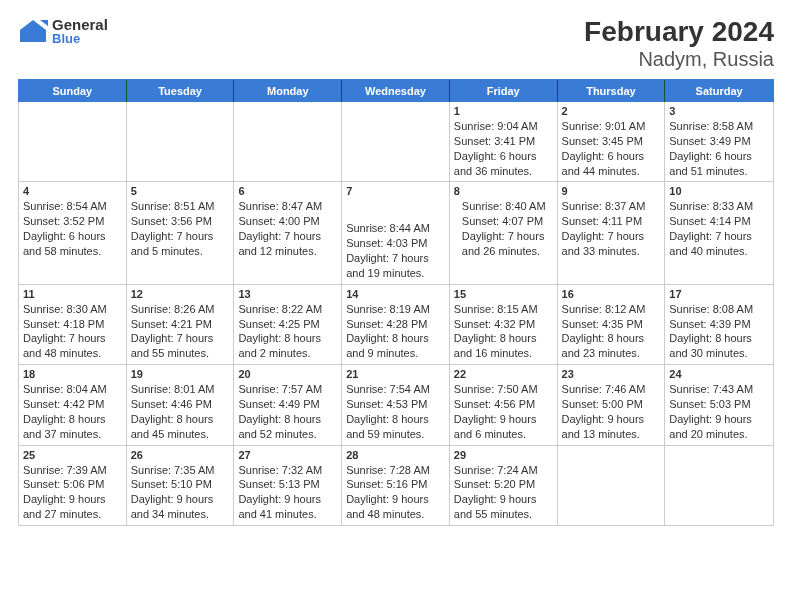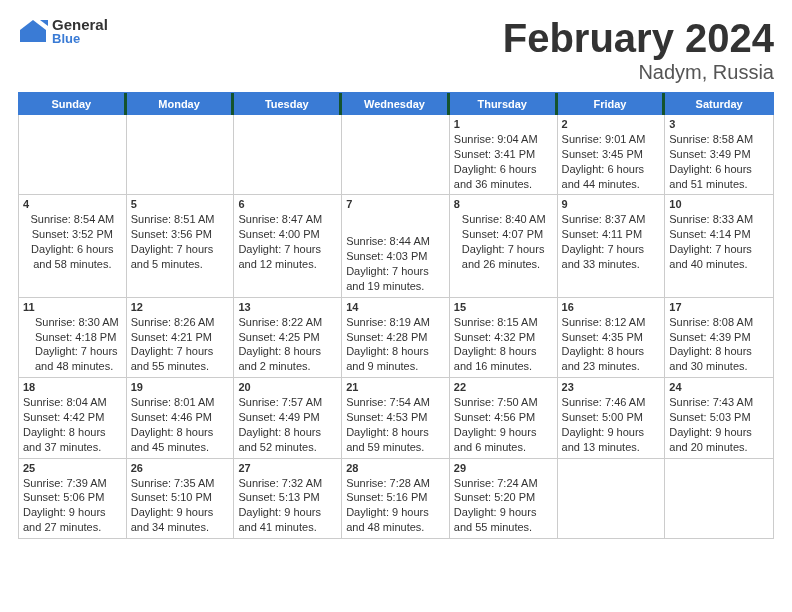--- a/index.html
+++ b/index.html
@@ -45,21 +45,21 @@
       color: #3a7bd5;
     }
     .logo-icon {
       width: 30px;
       height: 30px;
     }
     .title-block {
       text-align: right;
     }
     .month-title {
-      font-size: 40px;
+      font-size: 28px;
       font-weight: bold;
       color: #333;
     }
     .location {
       font-size: 20px;
       color: #555;
     }
     .calendar {
       flex: 1;
       display: flex;
@@ -69,21 +69,21 @@
       display: grid;
       grid-template-columns: repeat(7, 1fr);
       background: #3a7bd5;
     }
     .cal-header-cell {
       color: #fff;
       font-size: 11px;
       font-weight: bold;
       text-align: center;
       padding: 5px 2px;
-      border-right: 3px solid #14532d;
+      border-right: 1px solid #14532d;
     }
     .cal-header-cell:last-child { border-right: none; }
     .cal-body {
       display: flex;
       flex-direction: column;
       flex: 1;
     }
     .cal-row {
       display: grid;
       grid-template-columns: repeat(7, 1fr);
@@ -140,25 +140,25 @@
     <div class="title-block">
       <div class="month-title">February 2024</div>
       <div class="location">Nadym, Russia</div>
     </div>
   </div>
 
   <div class="calendar">
     <div class="cal-header-wrapper">
       <div class="cal-header">
       <div class="cal-header-cell">Sunday</div>
+          <div class="cal-header-cell">Tuesday</div>
           <div class="cal-header-cell">Monday</div>
-          <div class="cal-header-cell">Tuesday</div>
           <div class="cal-header-cell">Wednesday</div>
+          <div class="cal-header-cell">Friday</div>
           <div class="cal-header-cell">Thursday</div>
-          <div class="cal-header-cell">Friday</div>
           <div class="cal-header-cell">Saturday</div>
         </div>
     </div>
     <div class="cal-outer">
       <div class="cal-body">
       <div class="cal-row">
             <div class="cal-cell empty"></div>
             <div class="cal-cell empty"></div>
             <div class="cal-cell empty"></div>
             <div class="cal-cell empty"></div>
@@ -180,21 +180,21 @@
               <div class="day-num">3</div>
               <div class="cell-text" style="white-space: pre-line;">Sunrise: 8:58 AM
 Sunset: 3:49 PM
 Daylight: 6 hours
 and 51 minutes.</div>
             </div>
           </div>
           <div class="cal-row">
             <div class="cal-cell">
               <div class="day-num">4</div>
-              <div class="cell-text" style="white-space: pre-line; text-align: center;">Sunrise: 8:54 AM
+              <div class="cell-text" style="white-space: pre-line;">Sunrise: 8:54 AM
 Sunset: 3:52 PM
 Daylight: 6 hours
 and 58 minutes.</div>
             </div>
             <div class="cal-cell">
               <div class="day-num">5</div>
               <div class="cell-text" style="white-space: pre-line;">Sunrise: 8:51 AM
 Sunset: 3:56 PM
 Daylight: 7 hours
 and 5 minutes.</div>
@@ -231,21 +231,21 @@
               <div class="day-num">10</div>
               <div class="cell-text" style="white-space: pre-line;">Sunrise: 8:33 AM
 Sunset: 4:14 PM
 Daylight: 7 hours
 and 40 minutes.</div>
             </div>
           </div>
           <div class="cal-row">
             <div class="cal-cell">
               <div class="day-num">11</div>
-              <div class="cell-text" style="white-space: pre-line; margin-left: 12px;">Sunrise: 8:30 AM
+              <div class="cell-text" style="white-space: pre-line;">Sunrise: 8:30 AM
 Sunset: 4:18 PM
 Daylight: 7 hours
 and 48 minutes.</div>
             </div>
             <div class="cal-cell">
               <div class="day-num">12</div>
               <div class="cell-text" style="white-space: pre-line;">Sunrise: 8:26 AM
 Sunset: 4:21 PM
 Daylight: 7 hours
 and 55 minutes.</div>

